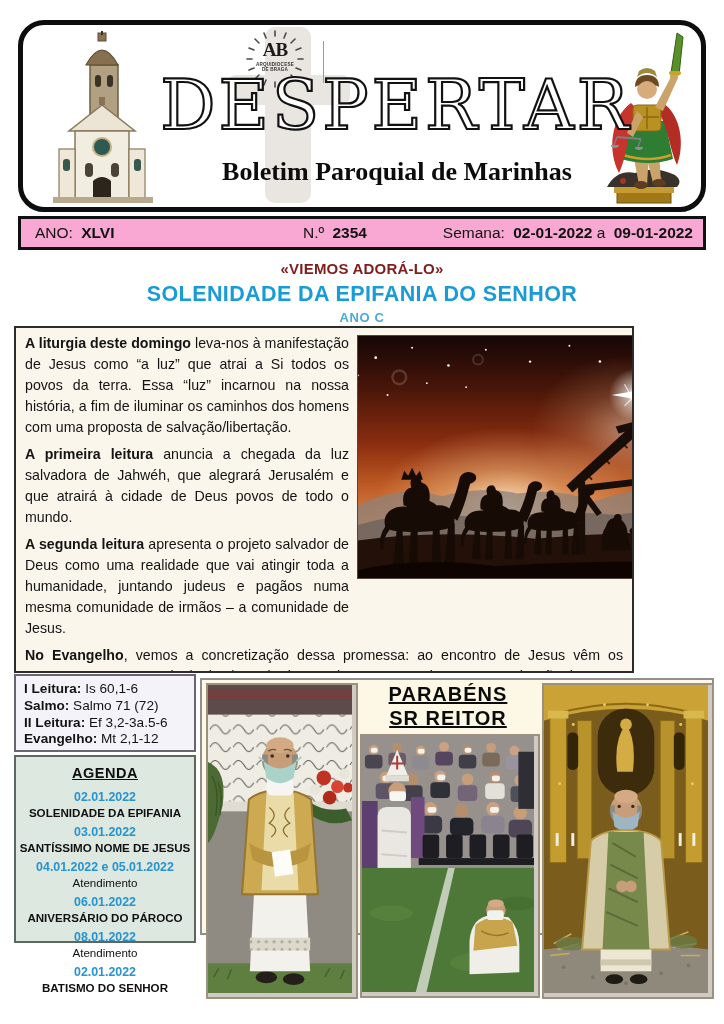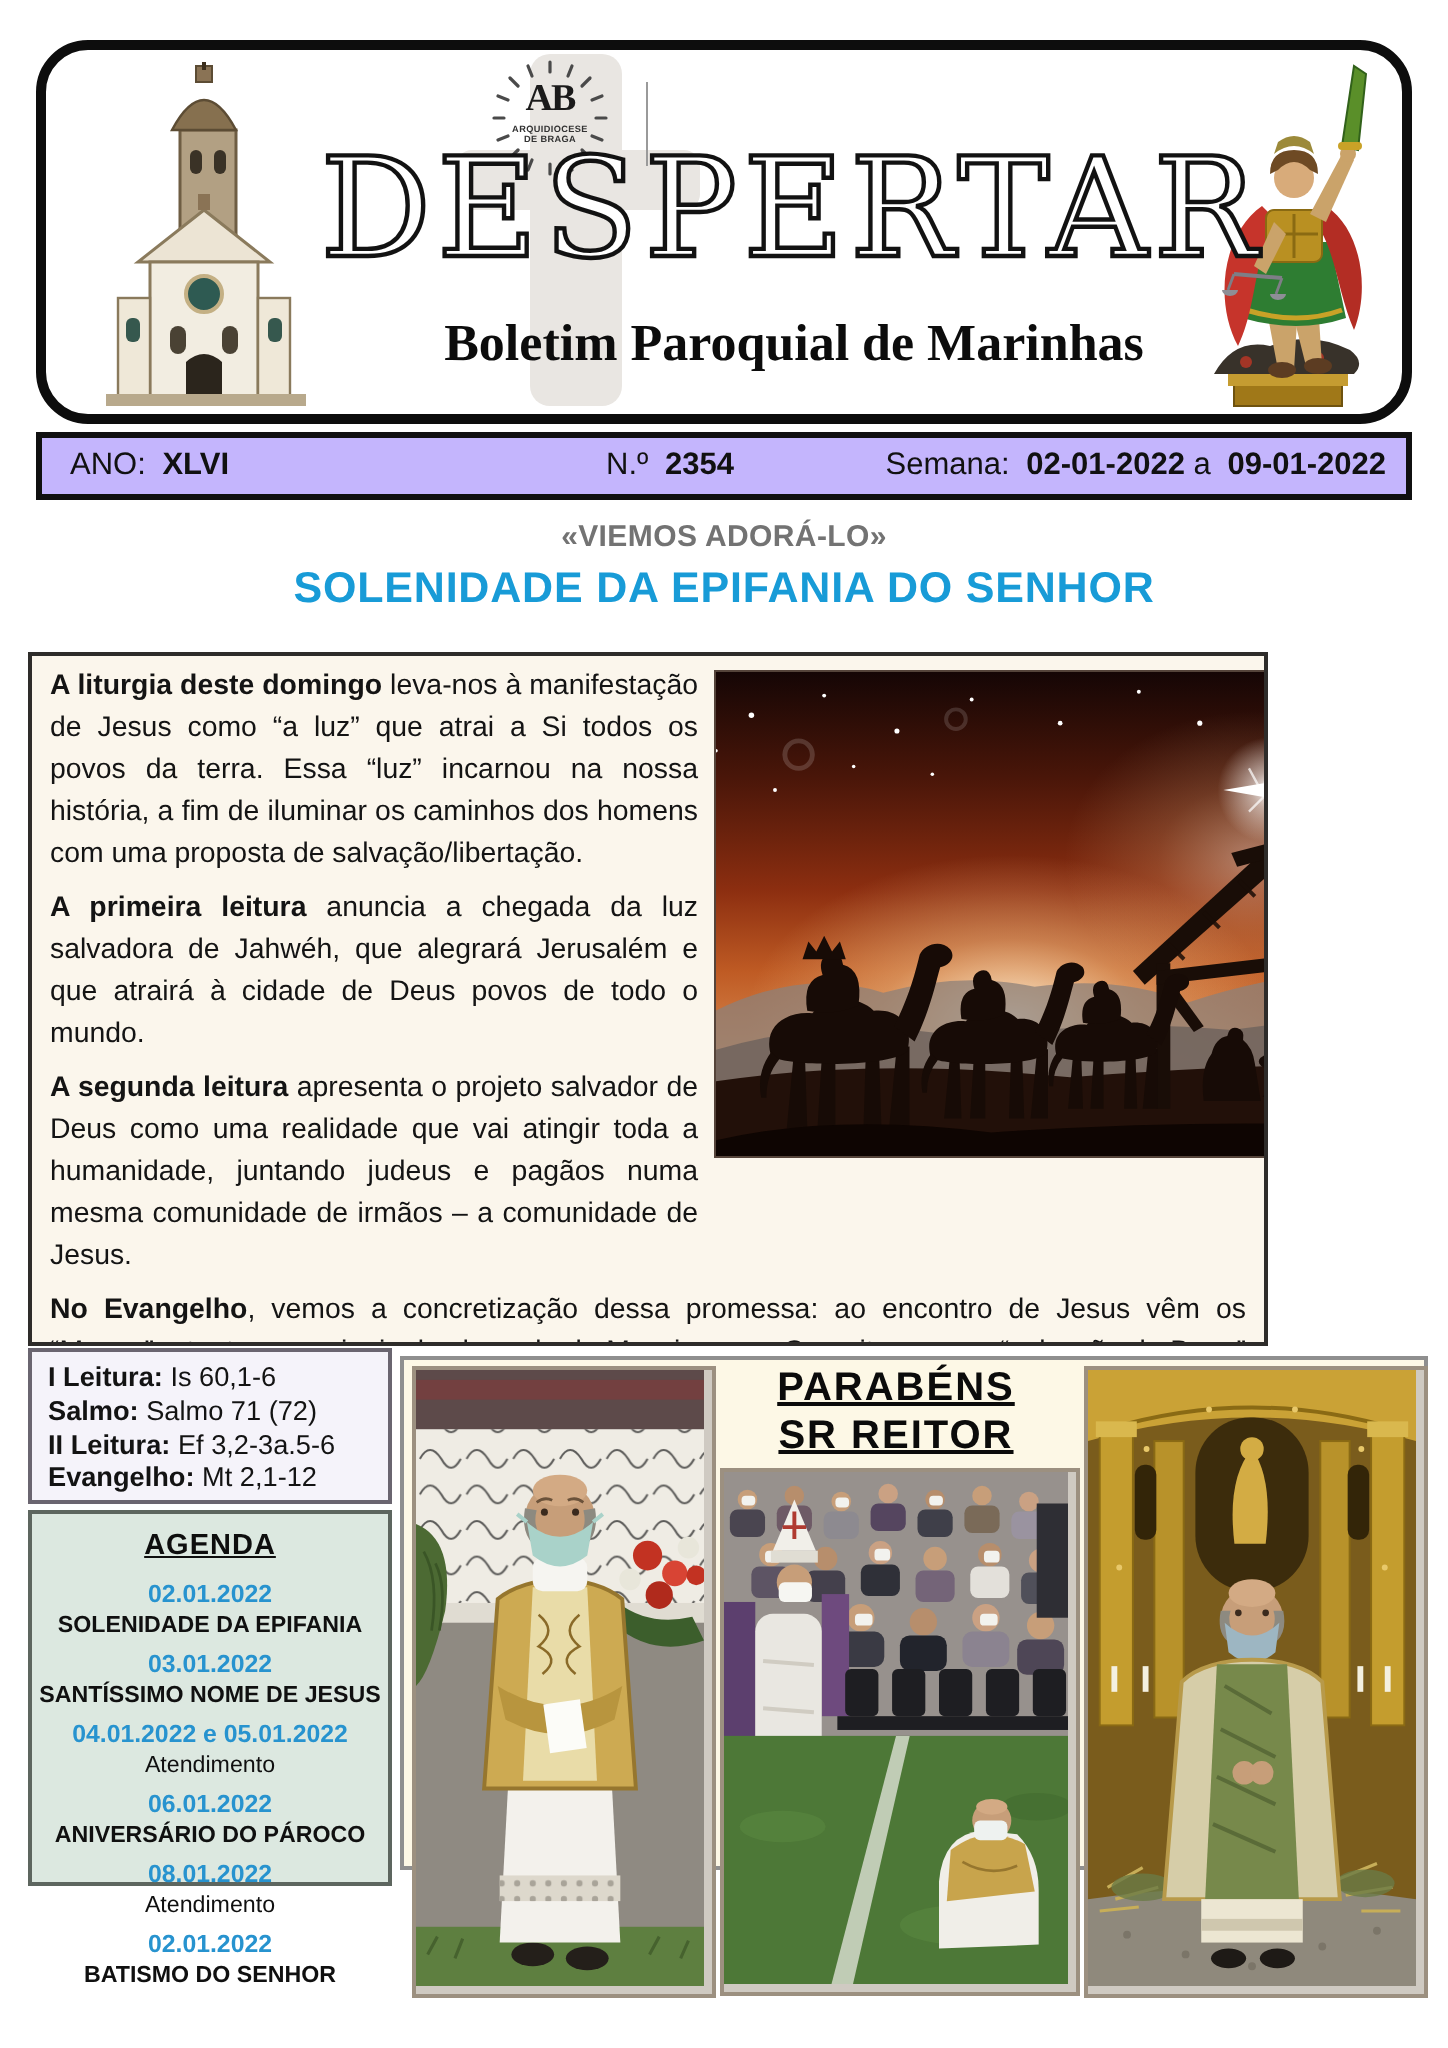--- a/index.html
+++ b/index.html
@@ -26,30 +26,30 @@
   .org2{font-size:8px;color:#4a4a4a;margin-top:3px;letter-spacing:.2px;}
   .bulletin-title{position:absolute;left:96px;right:28px;top:44px;margin:0;z-index:3;
     text-align:center;font-family:"DejaVu Serif","Liberation Serif",serif;font-weight:500;
     font-size:69px;line-height:72px;letter-spacing:3px;color:#ffffff;
     -webkit-text-stroke:2.2px #121212;text-shadow:0 0 1px #121212;}
   .bulletin-sub{position:absolute;left:130px;right:60px;top:132px;z-index:3;text-align:center;
     font-family:"Liberation Serif",serif;font-weight:bold;font-size:26px;color:#0c0c0c;}
 
   
   .info-bar{position:absolute;left:18px;top:216px;width:682px;height:28px;border:3px solid #101010;
-    background:#c4b5fd;font-size:15.5px;}
+    background:#f9a8d4;font-size:15.5px;}
   .info-bar b{font-weight:bold;}
   .info-ano{position:absolute;left:14px;top:5px;}
   .info-num{position:absolute;left:282px;top:5px;}
   .info-week{position:absolute;right:10px;top:5px;}
   .info-bar .seg span{margin-right:4px;}
 
   
   .quote{position:absolute;left:0;right:0;top:260px;text-align:center;
-    font-weight:bold;font-size:15px;color:#737373;letter-spacing:.2px;}
+    font-weight:bold;font-size:15px;color:#7f1d1d;letter-spacing:.2px;}
   .main-title{position:absolute;left:0;right:0;top:282px;margin:0;text-align:center;
     font-weight:bold;font-size:21.5px;color:#189bd7;letter-spacing:.4px;}
   .year-line{position:absolute;left:0;right:0;top:310px;text-align:center;
     font-weight:bold;font-size:13px;color:#4aa9dd;letter-spacing:.6px;}
 
   
   .article-box{position:absolute;left:14px;top:326px;width:620px;height:347px;box-sizing:border-box;
     border:2px solid #2e2c2a;background:#fbf6ec;padding:5px 9px 0 9px;overflow:hidden;}
   .article-row{position:relative;min-height:250px;}
   .text-col{width:324px;}
@@ -193,20 +193,21 @@
     <div class="info-week seg">
       <span>Semana:</span>
       <b>02-01-2022</b>
       <span>a</span>
       <b>09-01-2022</b>
     </div>
   </div>
 
   <div class="quote">«VIEMOS ADORÁ-LO»</div>
   <h2 class="main-title">SOLENIDADE DA EPIFANIA DO SENHOR</h2>
+  <div class="year-line">ANO C</div>
 
   <section class="article-box">
     <div class="article-row">
       <div class="text-col">
         <p><span class="lead">A liturgia deste domingo</span><span> leva-nos à manifestação de Jesus como “a luz” que atrai a Si todos os povos da terra. Essa “luz” incarnou na nossa história, a fim de iluminar os caminhos dos homens com uma proposta de salvação/libertação.</span></p>
         <p><span class="lead">A primeira leitura</span><span> anuncia a chegada da luz salvadora de Jahwéh, que alegrará Jerusalém e que atrairá à cidade de Deus povos de todo o mundo.</span></p>
         <p><span class="lead">A segunda leitura</span><span> apresenta o projeto salvador de Deus como uma realidade que vai atingir toda a humanidade, juntando judeus e pagãos numa mesma comunidade de irmãos – a comunidade de Jesus.</span></p>
       </div>
 
       <svg class="nativity-svg" viewBox="0 0 360 246" preserveAspectRatio="none">

